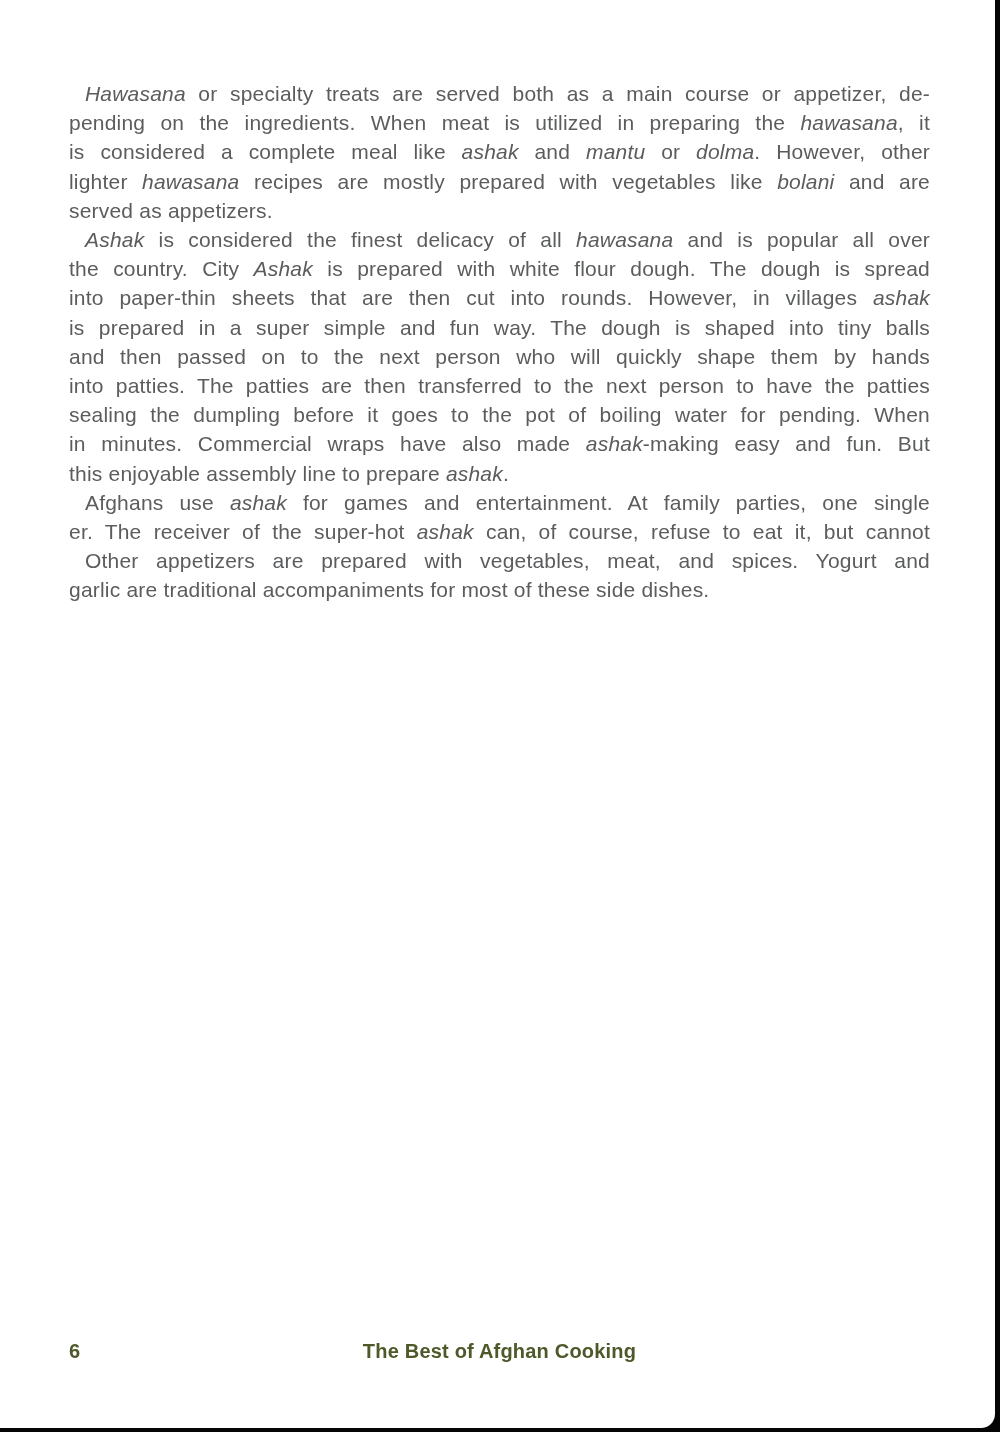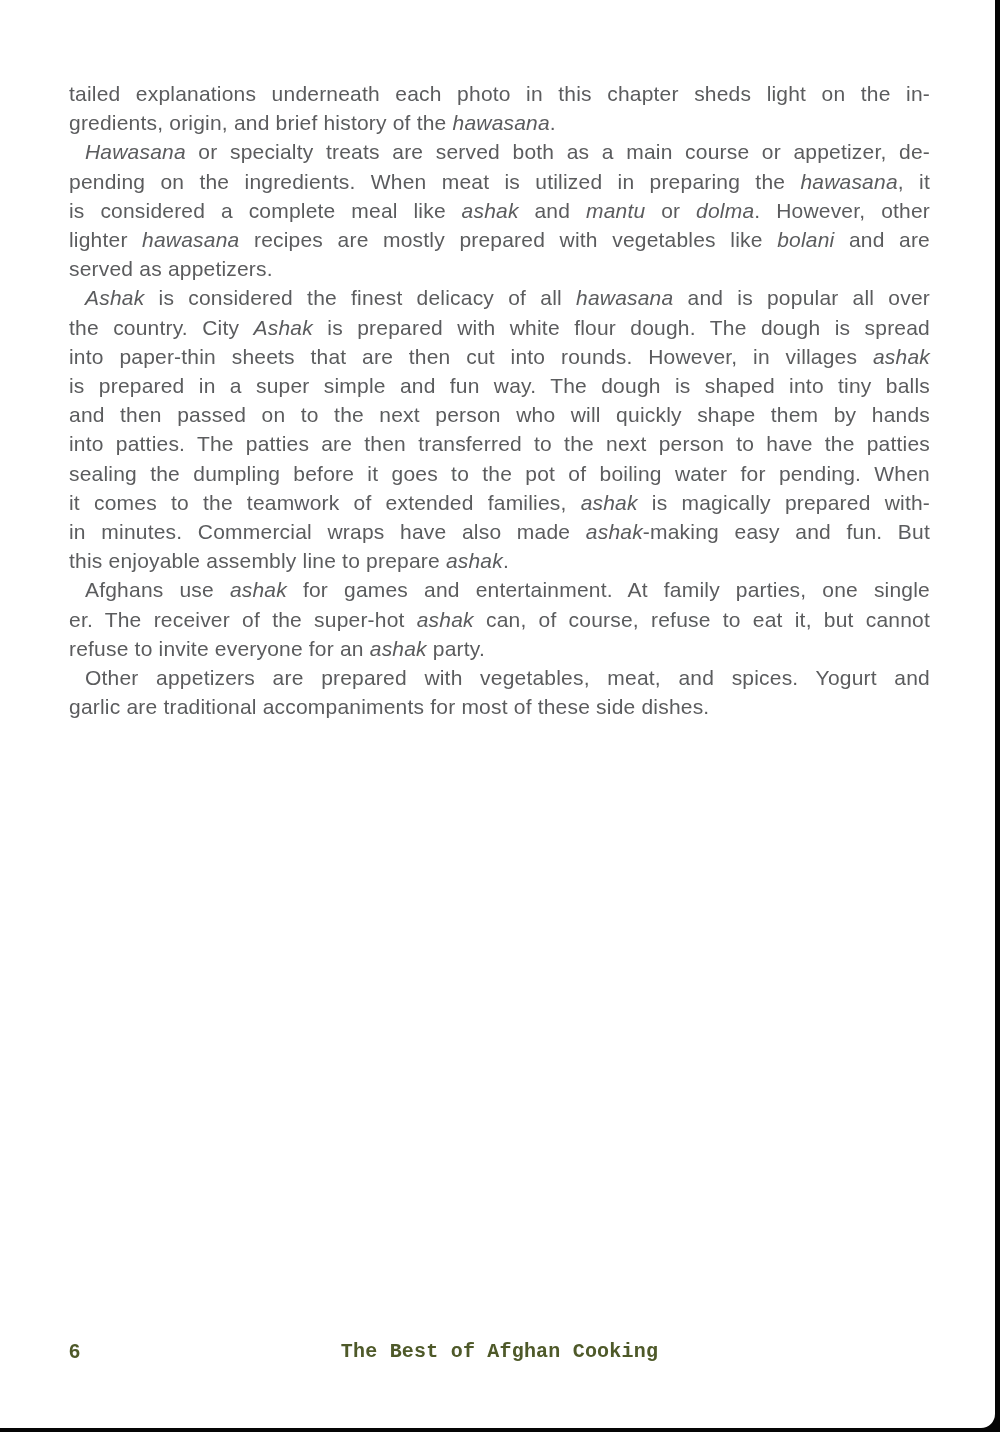--- a/index.html
+++ b/index.html
@@ -62,56 +62,49 @@
     left: 0;
     top: 0;
   }
   .book-title {
     position: absolute;
     left: 0;
     right: 0;
     top: 0;
     text-align: center;
     letter-spacing: 0.2px;
-    font-family: Liberation Mono, monospace;
   }
 </style>
 </head>
 <body>
 
 <div class="page">
   <div class="sheet">
     <div class="text-block">
-        <div class="para">
-          <div class="line"><span>tailed explanations underneath each photo in this chapter sheds light on the in-</span></div>
-          <div class="line last"><span>gredients, origin, and brief history of the </span><span class="it">hawasana</span><span>.</span></div>
-        </div>
         <div class="para indent">
           <div class="line"><span class="it">Hawasana</span><span> or specialty treats are served both as a main course or appetizer, de-</span></div>
           <div class="line"><span>pending on the ingredients. When meat is utilized in preparing the </span><span class="it">hawasana</span><span>, it</span></div>
           <div class="line"><span>is considered a complete meal like </span><span class="it">ashak</span><span> and </span><span class="it">mantu</span><span> or </span><span class="it">dolma</span><span>. However, other</span></div>
           <div class="line"><span>lighter </span><span class="it">hawasana</span><span> recipes are mostly prepared with vegetables like </span><span class="it">bolani</span><span> and are</span></div>
           <div class="line last"><span>served as appetizers.</span></div>
         </div>
         <div class="para indent">
           <div class="line"><span class="it">Ashak</span><span> is considered the finest delicacy of all </span><span class="it">hawasana</span><span> and is popular all over</span></div>
           <div class="line"><span>the country. City </span><span class="it">Ashak</span><span> is prepared with white flour dough. The dough is spread</span></div>
           <div class="line"><span>into paper-thin sheets that are then cut into rounds. However, in villages </span><span class="it">ashak</span></div>
           <div class="line"><span>is prepared in a super simple and fun way. The dough is shaped into tiny balls</span></div>
           <div class="line"><span>and then passed on to the next person who will quickly shape them by hands</span></div>
           <div class="line"><span>into patties. The patties are then transferred to the next person to have the patties</span></div>
           <div class="line"><span>sealing the dumpling before it goes to the pot of boiling water for pending. When</span></div>
-          <div class="line"><span>it comes to the teamwork of extended families, </span><span class="it">ashak</span><span> is magically prepared with-</span></div>
           <div class="line"><span>in minutes. Commercial wraps have also made </span><span class="it">ashak</span><span>-making easy and fun. But</span></div>
           <div class="line last"><span>this enjoyable assembly line to prepare </span><span class="it">ashak</span><span>.</span></div>
         </div>
         <div class="para indent">
           <div class="line"><span>Afghans use </span><span class="it">ashak</span><span> for games and entertainment. At family parties, one single</span></div>
           <div class="line"><span>er. The receiver of the super-hot </span><span class="it">ashak</span><span> can, of course, refuse to eat it, but cannot</span></div>
-          <div class="line last"><span>refuse to invite everyone for an </span><span class="it">ashak</span><span> party.</span></div>
         </div>
         <div class="para indent">
           <div class="line"><span>Other appetizers are prepared with vegetables, meat, and spices. Yogurt and</span></div>
           <div class="line last"><span>garlic are traditional accompaniments for most of these side dishes.</span></div>
         </div>
       </div>
     <div class="footer">
       <span class="page-number">6</span>
       <span class="book-title">The Best of Afghan Cooking</span>
     </div>

